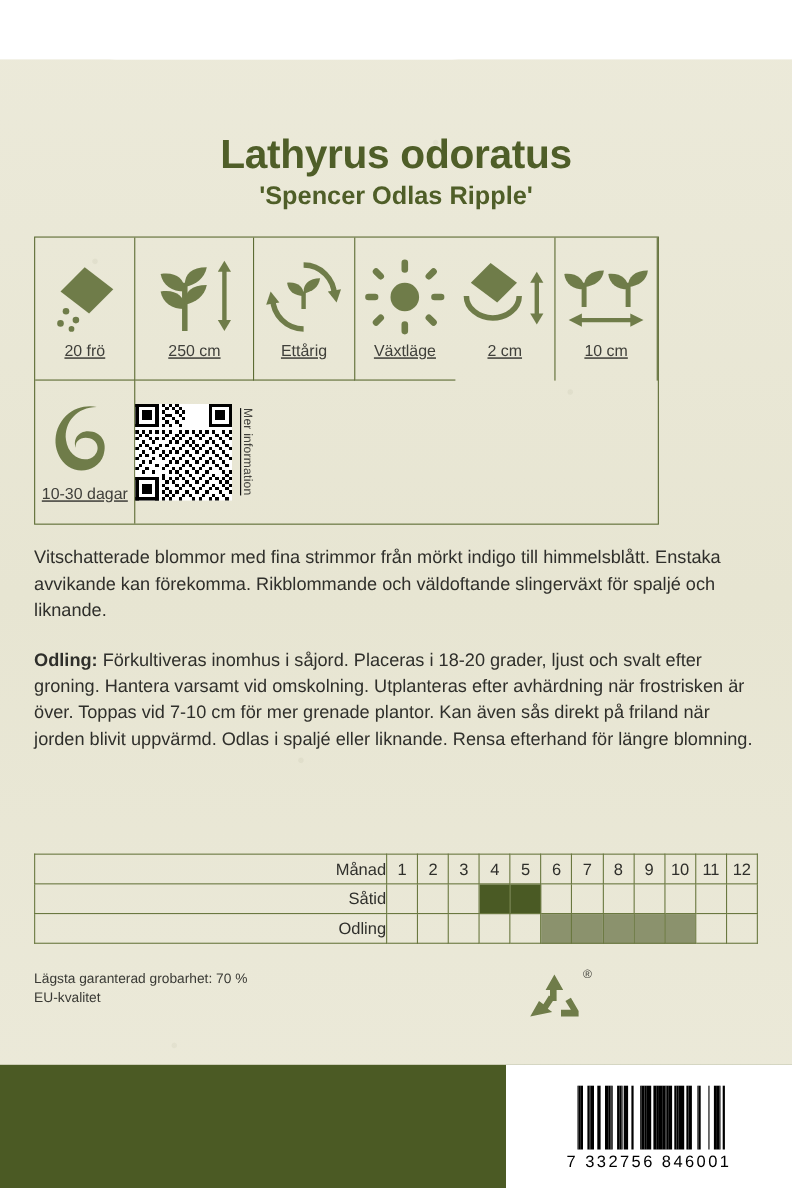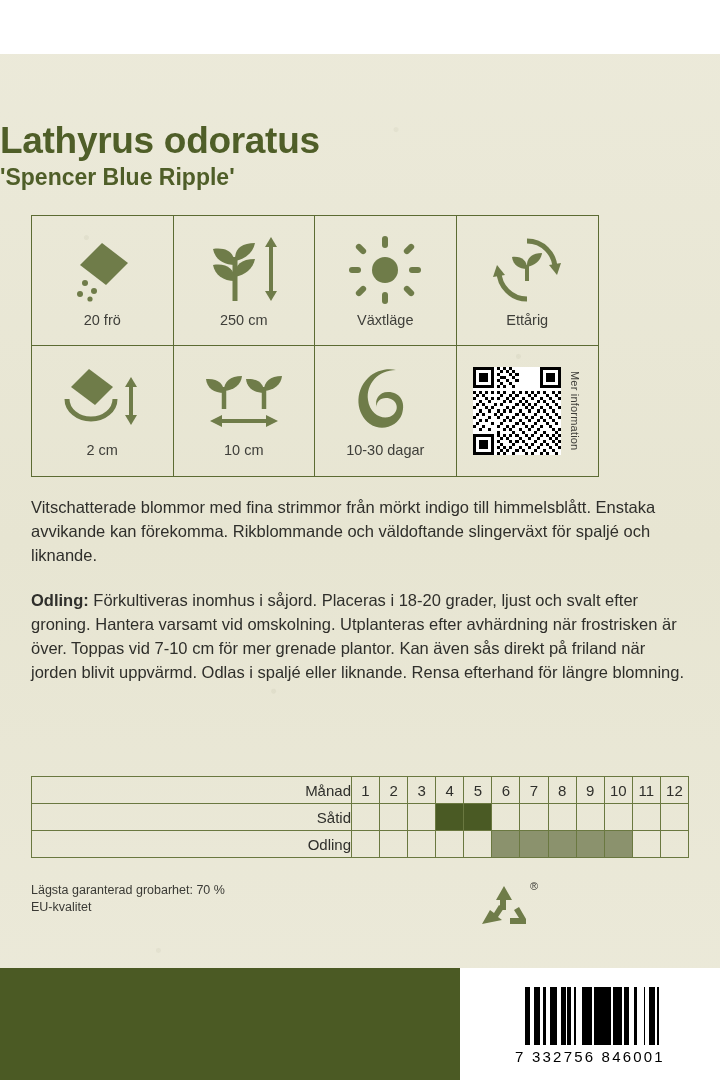--- a/index.html
+++ b/index.html
@@ -34,21 +34,21 @@
   }
   .top-strip {
     position: absolute;
     left: 0; top: 0; width: 720px; height: 54px;
     background: #ffffff;
   }
 
   .title-block {
     position: absolute;
     left: 0; right: 0; top: 122px;
-    text-align: left;
+    text-align: center;
   }
   .latin-name {
     font-size: 37px;
     font-weight: bold;
     color: #4f5e28;
     letter-spacing: -0.3px;
     line-height: 1.05;
   }
   .variety-name {
     font-size: 23px;
@@ -58,22 +58,23 @@
     line-height: 1.1;
   }
 
   
   .icon-grid {
     position: absolute;
     left: 31px; top: 215px;
     width: 568px;
     border: 1.5px solid #5c6b33;
     display: grid;
-    grid-template-columns: repeat(4, 1fr);
+    grid-template-columns: repeat(6, 1fr);
     grid-template-rows: 130px 130px;
+    text-decoration: underline;
   }
   .icon-cell {
     border-right: 1.5px solid #5c6b33;
     border-bottom: 1.5px solid #5c6b33;
     position: relative;
     display: flex;
     flex-direction: column;
     align-items: center;
     justify-content: center;
   }
@@ -215,21 +216,21 @@
 </head>
 <body>
 
 <div class="packet">
 
   <div class="top-strip"></div>
   <div class="top-notch"></div>
 
   <div class="title-block">
     <div class="latin-name">Lathyrus odoratus</div>
-    <div class="variety-name">'Spencer Blue Ripple'</div>
+    <div class="variety-name">'Spencer Odlas Ripple'</div>
   </div>
 
   <div class="icon-grid">
 
     <div class="icon-cell">
       <div class="icon-art">
         <svg width="72" height="66" viewBox="0 0 72 66">
           <g class="ico">
             <path d="M36 6 L62 26 L40 48 L14 28 Z"></path>
             <circle cx="19" cy="46" r="3"></circle>
@@ -251,56 +252,56 @@
             <path d="M32 46 C20 46 12 40 10 30 C24 28 31 34 32 44 Z"></path>
             <path d="M32 26 C42 24 50 18 52 8 C38 8 32 14 32 24 Z"></path>
             <path d="M32 42 C42 40 50 34 52 24 C38 24 32 30 32 40 Z"></path>
             <path d="M68 8 L68 60" stroke="#6f7c49" stroke-width="4" fill="none"></path>
             <path d="M68 2 L74 12 L62 12 Z"></path>
             <path d="M68 66 L74 56 L62 56 Z"></path>
           </g>
         </svg>
       </div>
       <div class="icon-label">250 cm</div>
+    </div>
+
+    <div class="icon-cell">
+      <div class="icon-art">
+        <svg width="72" height="70" viewBox="0 0 72 70">
+          <g class="ico">
+            <path d="M36 6 A28 28 0 0 1 64 34" stroke="#6f7c49" stroke-width="5" fill="none"></path>
+            <path d="M66 40 L58 30 L70 28 Z"></path>
+            <path d="M36 64 A28 28 0 0 1 8 36" stroke="#6f7c49" stroke-width="5" fill="none"></path>
+            <path d="M6 30 L14 40 L2 42 Z"></path>
+            <path d="M36 46 L36 30" stroke="#6f7c49" stroke-width="4" fill="none"></path>
+            <path d="M36 34 C28 34 22 30 21 22 C31 21 36 26 36 33 Z"></path>
+            <path d="M36 32 C44 30 50 26 51 18 C41 18 36 23 36 30 Z"></path>
+          </g>
+        </svg>
+      </div>
+      <div class="icon-label">Ettårig</div>
     </div>
 
     <div class="icon-cell">
       <div class="icon-art">
         <svg width="76" height="72" viewBox="0 0 76 72">
           <g class="ico">
             <circle cx="38" cy="36" r="13"></circle>
             <rect x="35" y="2" width="6" height="12" rx="3"></rect>
             <rect x="35" y="58" width="6" height="12" rx="3"></rect>
             <rect x="2" y="33" width="12" height="6" rx="3"></rect>
             <rect x="62" y="33" width="12" height="6" rx="3"></rect>
             <rect x="11" y="9" width="6" height="12" rx="3" transform="rotate(-45 14 15)"></rect>
             <rect x="59" y="9" width="6" height="12" rx="3" transform="rotate(45 62 15)"></rect>
             <rect x="11" y="51" width="6" height="12" rx="3" transform="rotate(45 14 57)"></rect>
             <rect x="59" y="51" width="6" height="12" rx="3" transform="rotate(-45 62 57)"></rect>
           </g>
         </svg>
       </div>
       <div class="icon-label">Växtläge</div>
-    </div>
-
-    <div class="icon-cell">
-      <div class="icon-art">
-        <svg width="72" height="70" viewBox="0 0 72 70">
-          <g class="ico">
-            <path d="M36 6 A28 28 0 0 1 64 34" stroke="#6f7c49" stroke-width="5" fill="none"></path>
-            <path d="M66 40 L58 30 L70 28 Z"></path>
-            <path d="M36 64 A28 28 0 0 1 8 36" stroke="#6f7c49" stroke-width="5" fill="none"></path>
-            <path d="M6 30 L14 40 L2 42 Z"></path>
-            <path d="M36 46 L36 30" stroke="#6f7c49" stroke-width="4" fill="none"></path>
-            <path d="M36 34 C28 34 22 30 21 22 C31 21 36 26 36 33 Z"></path>
-            <path d="M36 32 C44 30 50 26 51 18 C41 18 36 23 36 30 Z"></path>
-          </g>
-        </svg>
-      </div>
-      <div class="icon-label">Ettårig</div>
     </div>
 
     <div class="icon-cell">
       <div class="icon-art">
         <svg width="86" height="70" viewBox="0 0 86 70">
           <g class="ico">
             <path d="M30 4 L54 22 L36 40 L12 22 Z"></path>
             <path d="M8 34 A24 20 0 0 0 56 34" stroke="#6f7c49" stroke-width="5" fill="none"></path>
             <path d="M72 18 L72 54" stroke="#6f7c49" stroke-width="4" fill="none"></path>
             <path d="M72 12 L78 22 L66 22 Z"></path>

